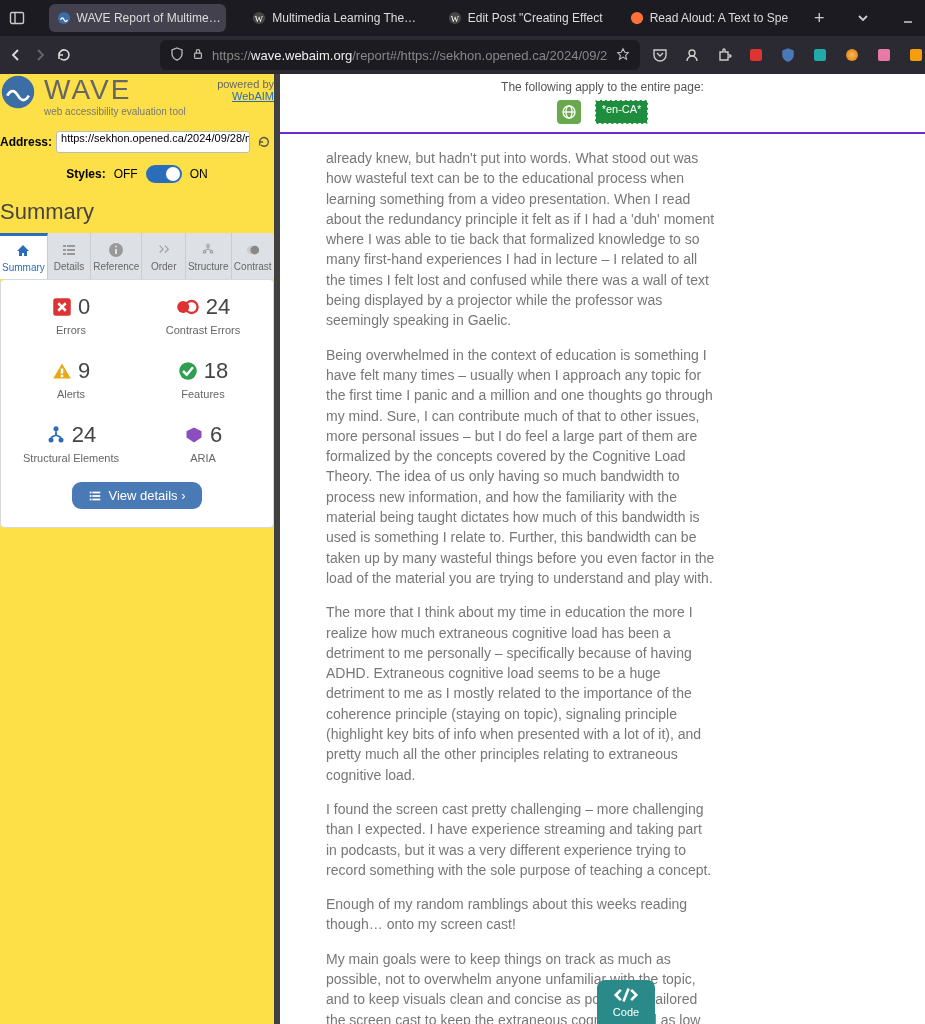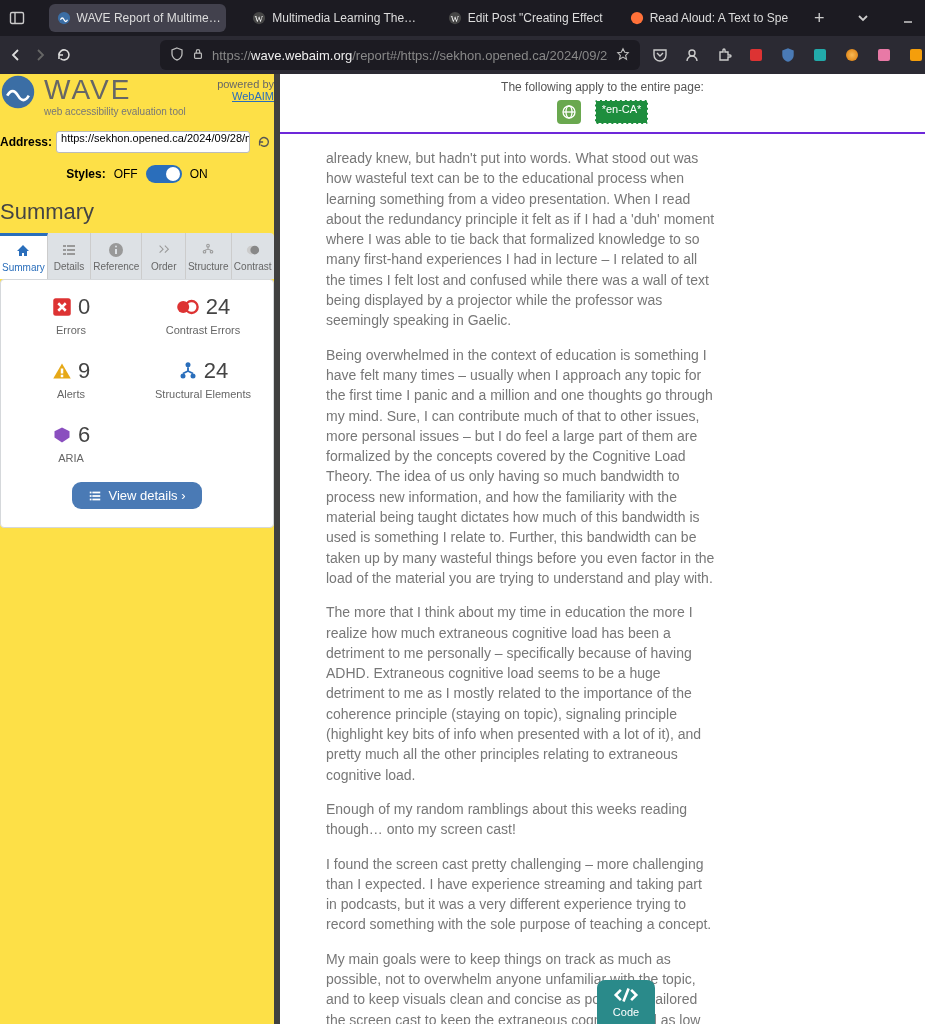--- a/index.html
+++ b/index.html
@@ -322,20 +322,30 @@
                   <path d="M8 2 L15 14 H1 Z" fill="#e6a817"></path>
                   <rect x="7" y="6" width="2" height="4" fill="#fff"></rect>
                   <rect x="7" y="11" width="2" height="2" fill="#fff"></rect>
                 </svg>
                 <span>9</span>
               </div>
             <div class="cell-label">Alerts</div>
           </div>
           <div class="cell">
             <div class="val-row">
+                <svg width="20" height="20" viewBox="0 0 16 16">
+                  <circle cx="8" cy="8" r="7" fill="#2e9e4f"></circle>
+                  <path d="M4 8 L7 11 L12 5" stroke="#fff" stroke-width="2" fill="none"></path>
+                </svg>
+                <span>18</span>
+              </div>
+            <div class="cell-label">Features</div>
+          </div>
+          <div class="cell">
+            <div class="val-row">
                 <svg width="20" height="20" viewBox="0 0 16 16" fill="#2a6ebb">
                   <circle cx="8" cy="3" r="2"></circle>
                   <circle cx="4" cy="12" r="2"></circle>
                   <circle cx="12" cy="12" r="2"></circle>
                   <path d="M8 5 V8 L4 10 M8 8 L12 10" stroke="#2a6ebb" stroke-width="1.5" fill="none"></path>
                 </svg>
                 <span>24</span>
               </div>
             <div class="cell-label">Structural Elements</div>
           </div>
@@ -374,22 +384,22 @@
             </svg>
           </div>
         <div class="badge-lang">*en-CA*</div>
       </div>
 
       <div class="scroll">
         <div class="article">
           <p>already knew, but hadn't put into words. What stood out was how wasteful text can be to the educational process when learning something from a video presentation. When I read about the redundancy principle it felt as if I had a 'duh' moment where I was able to tie back that formalized knowledge to so many first-hand experiences I had in lecture – I related to all the times I felt lost and confused while there was a wall of text being displayed by a projector while the professor was seemingly speaking in Gaelic.</p>
           <p>Being overwhelmed in the context of education is something I have felt many times – usually when I approach any topic for the first time I panic and a million and one thoughts go through my mind. Sure, I can contribute much of that to other issues, more personal issues – but I do feel a large part of them are formalized by the concepts covered by the Cognitive Load Theory. The idea of us only having so much bandwidth to process new information, and how the familiarity with the material being taught dictates how much of this bandwidth is used is something I relate to. Further, this bandwidth can be taken up by many wasteful things before you even factor in the load of the material you are trying to understand and play with.</p>
           <p>The more that I think about my time in education the more I realize how much extraneous cognitive load has been a detriment to me personally – specifically because of having ADHD. Extraneous cognitive load seems to be a huge detriment to me as I mostly related to the importance of the coherence principle (staying on topic), signaling principle (highlight key bits of info when presented with a lot of it), and pretty much all the other principles relating to extraneous cognitive load.</p>
+          <p>I found the screen cast pretty challenging – more challenging than I expected. I have experience streaming and taking part in podcasts, but it was a very different experience trying to record something with the sole purpose of teaching a concept.</p>
           <p>Enough of my random ramblings about this weeks reading though… onto my screen cast!</p>
-          <p>I found the screen cast pretty challenging – more challenging than I expected. I have experience streaming and taking part in podcasts, but it was a very different experience trying to record something with the sole purpose of teaching a concept.</p>
           <p>My main goals were to keep things on track as much as possible, not to overwhelm anyone unfamiliar with the topic, and to keep visuals clean and concise as possible. I tailored the screen cast to keep the extraneous cognitive load as low as possible.</p>
 
         </div>
       </div>
 
     </div>
   </div>
 </div>
 
 <div class="code-tab">

